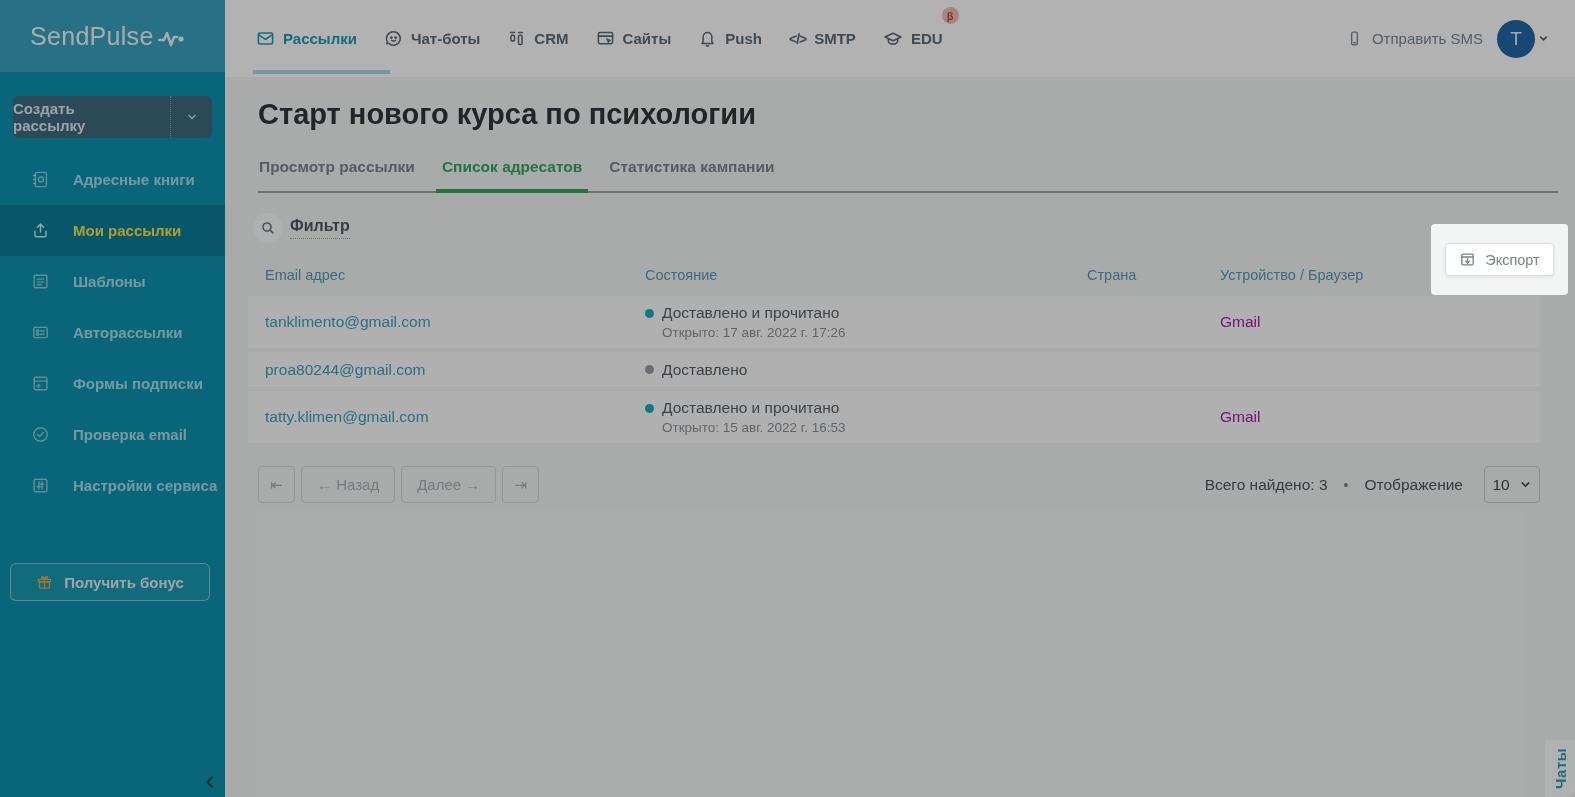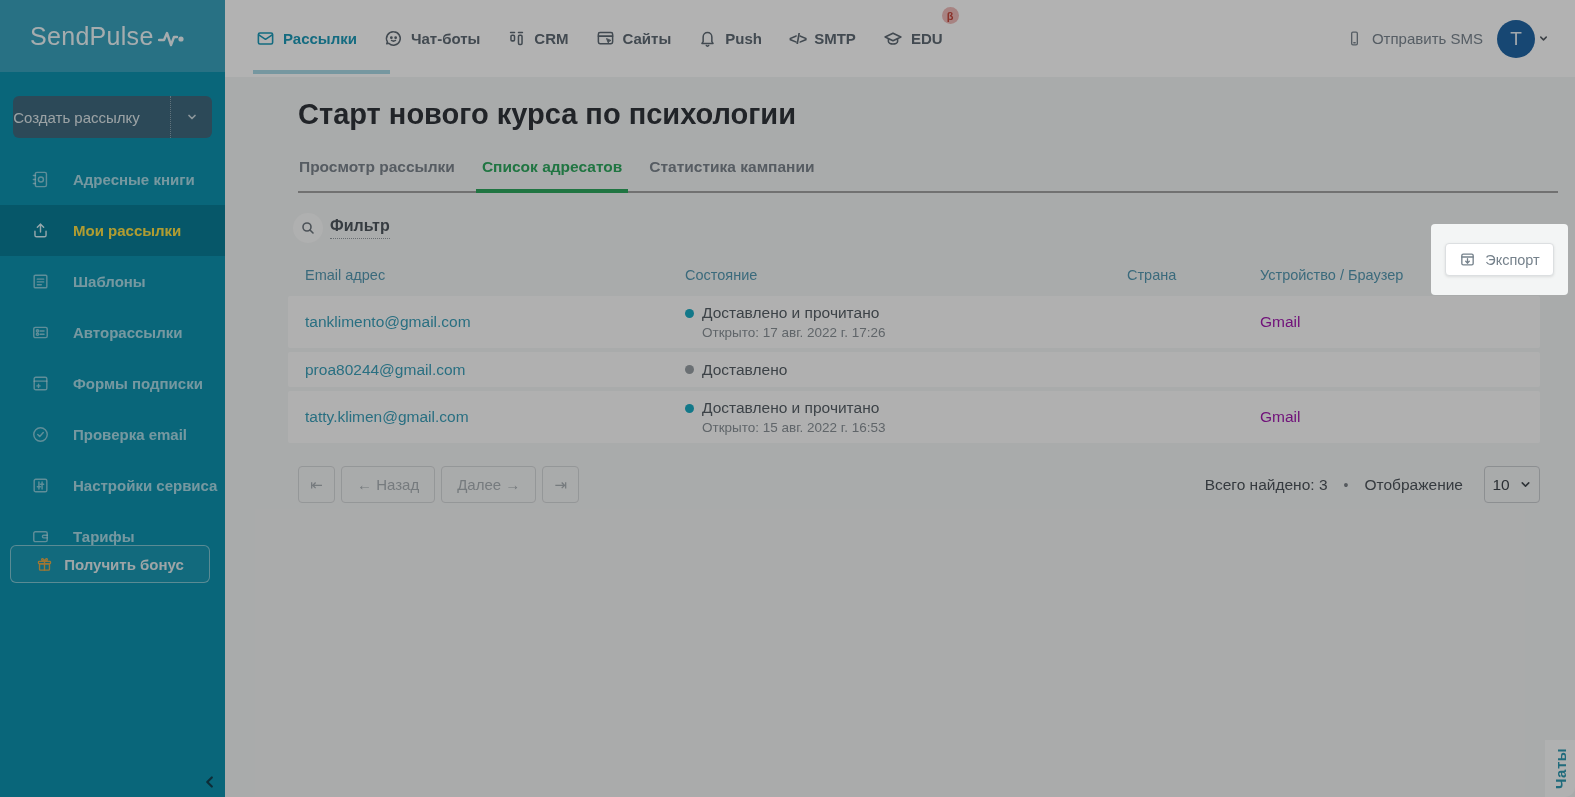--- a/index.html
+++ b/index.html
@@ -10,30 +10,30 @@
     background:#f3f5f5;
   }
   svg { display:block; }
 
   
   .sidebar { position:absolute; left:0; top:0; width:225px; height:797px; background:#0d93af; z-index:10; }
   .sidebar-header { height:72px; background:#3aa3bd; display:flex; align-items:center; padding-left:30px; }
   .logo { display:flex; align-items:flex-end; gap:4px; color:#eef7fa; font-size:25px; font-weight:500; letter-spacing:.3px; }
   .logo .pulse { align-self:center; margin-top:6px; }
   .create-btn { margin:24px 13px 0 13px; height:42px; background:#3f697f; border-radius:6px;
-    display:flex; color:#dfe9ec; font-weight:normal; font-size:15px; cursor:pointer;gap:30px; }
+    display:flex; color:#dfe9ec; font-weight:bold; font-size:15px; cursor:pointer;gap:30px; }
   .create-main { flex:1; display:flex; align-items:center; justify-content:center; }
   .create-caret { width:42px; border-left:1px dotted rgba(255,255,255,.4); display:flex; align-items:center; justify-content:center; }
   .side-nav { margin-top:16px; }
   .side-item { height:51px; display:flex; align-items:center; padding-left:31px; gap:23px;
     color:rgba(222,242,248,.75); font-size:15px; font-weight:bold; cursor:pointer; }
   .side-item .sicon { color:rgba(222,242,248,.6); }
   .side-item.active { background:#097d97; color:#fde047; }
   .side-item.active .sicon { color:#d7f0f6; }
-  .bonus-btn { position:absolute; left:10px; right:15px; top:545px; height:38px;
+  .bonus-btn { position:absolute; left:10px; right:15px; top:563px; height:38px;
     border:1px solid rgba(255,255,255,.45); border-radius:6px; background:rgba(255,255,255,.06);
     display:flex; align-items:center; justify-content:center; gap:11px;
     color:#e2ecef; font-weight:bold; font-size:15px; cursor:pointer; }
   .bonus-btn .gift { color:#e2aa4c; }
   .collapse-btn { position:absolute; right:4px; bottom:4px; color:#15404f; cursor:pointer; }
 
   
   .main { position:absolute; left:225px; top:0; right:0; bottom:0; background:#f3f5f5; }
   .topbar { height:77px; background:#ffffff; display:flex; align-items:center; padding:0 26px 0 31px; position:relative; }
   .topnav { display:flex; align-items:center; gap:27px; height:100%; }
@@ -47,21 +47,21 @@
   .nav-badge { position:absolute; top:7px; right:-16px; width:17px; height:17px; border-radius:50%;
     background:#f0bcba; color:#c4473c; font-size:11px; display:flex; align-items:center; justify-content:center; font-weight:bold; }
   .topbar-right { margin-left:auto; display:flex; align-items:center; gap:14px; }
   .sms-link { display:flex; align-items:center; gap:9px; color:#7b8690; font-size:15px; cursor:pointer; }
   .avatar-wrap { display:flex; align-items:center; gap:3px; cursor:pointer; }
   .avatar { width:38px; height:38px; border-radius:50%; background:#2166a5; color:#e8f0f7;
     display:flex; align-items:center; justify-content:center; font-size:19px; }
   .avatar-caret { color:#555c63; }
 
   
-  .content { position:absolute; top:77px; left:0; right:0; bottom:0;padding-left:40px; }
+  .content { position:absolute; top:77px; left:0; right:0; bottom:0; }
   .page-title { margin:21px 0 0 33px; font-size:29px; font-weight:bold; color:#30343a; }
   .tabs { margin:27px 17px 0 33px; display:flex; gap:25px; border-bottom:2px solid #a3a3a3; padding-bottom:15px; }
   .tab { font-size:15.5px; font-weight:bold; color:#7b848d; position:relative; cursor:pointer; padding:0 1px; }
   .tab.active { color:#2fa85f; }
   .tab.active::after { content:""; position:absolute; left:-5px; right:-5px; bottom:-17px; height:4px; background:#2fa85f; }
 
   .toolbar { margin:19px 35px 0 28px; display:flex; align-items:center; height:32px; }
   .search-btn { width:30px; height:30px; border-radius:50%; background:#fbfcfc; border:none;
     display:flex; align-items:center; justify-content:center; color:#6e777f; cursor:pointer; }
   .filter-label { margin-left:7px; font-size:16px; font-weight:bold; color:#4e565e;
@@ -193,29 +193,20 @@
       <span>Проверка email</span>
     </div>
     <div class="side-item">
       <span class="sicon">
         <svg width="19" height="19" viewBox="0 0 24 24" fill="none" stroke="currentColor" stroke-width="1.8" stroke-linecap="round">
           <rect x="4" y="4" width="16" height="16" rx="2"></rect>
             <path d="M10 7.5v9M14 7.5v9M8 13.5h4M12 10.5h4"></path>
         </svg>
       </span>
       <span>Настройки сервиса</span>
-    </div>
-    <div class="side-item">
-      <span class="sicon">
-        <svg width="19" height="19" viewBox="0 0 24 24" fill="none" stroke="currentColor" stroke-width="1.8" stroke-linecap="round">
-          <rect x="3.5" y="6" width="17" height="12.5" rx="2"></rect>
-            <path d="M20.5 10.5h-4.5a1.6 1.6 0 0 0 0 3.2h4.5"></path>
-        </svg>
-      </span>
-      <span>Тарифы</span>
     </div>
   </div>
 
   <div class="bonus-btn">
     <span class="gift">
       <svg width="17" height="17" viewBox="0 0 24 24" fill="none" stroke="currentColor" stroke-width="1.9" stroke-linecap="round" stroke-linejoin="round">
         <rect x="5" y="11" width="14" height="9" rx="1"></rect>
           <rect x="3.5" y="7.5" width="17" height="3.5" rx="1"></rect>
           <path d="M12 7.5V20"></path>
           <path d="M12 7.5c-1.5 0-4-.5-4-2.5s2.5-2 4 2.5zM12 7.5c1.5 0 4-.5 4-2.5s-2.5-2-4 2.5z"></path>

